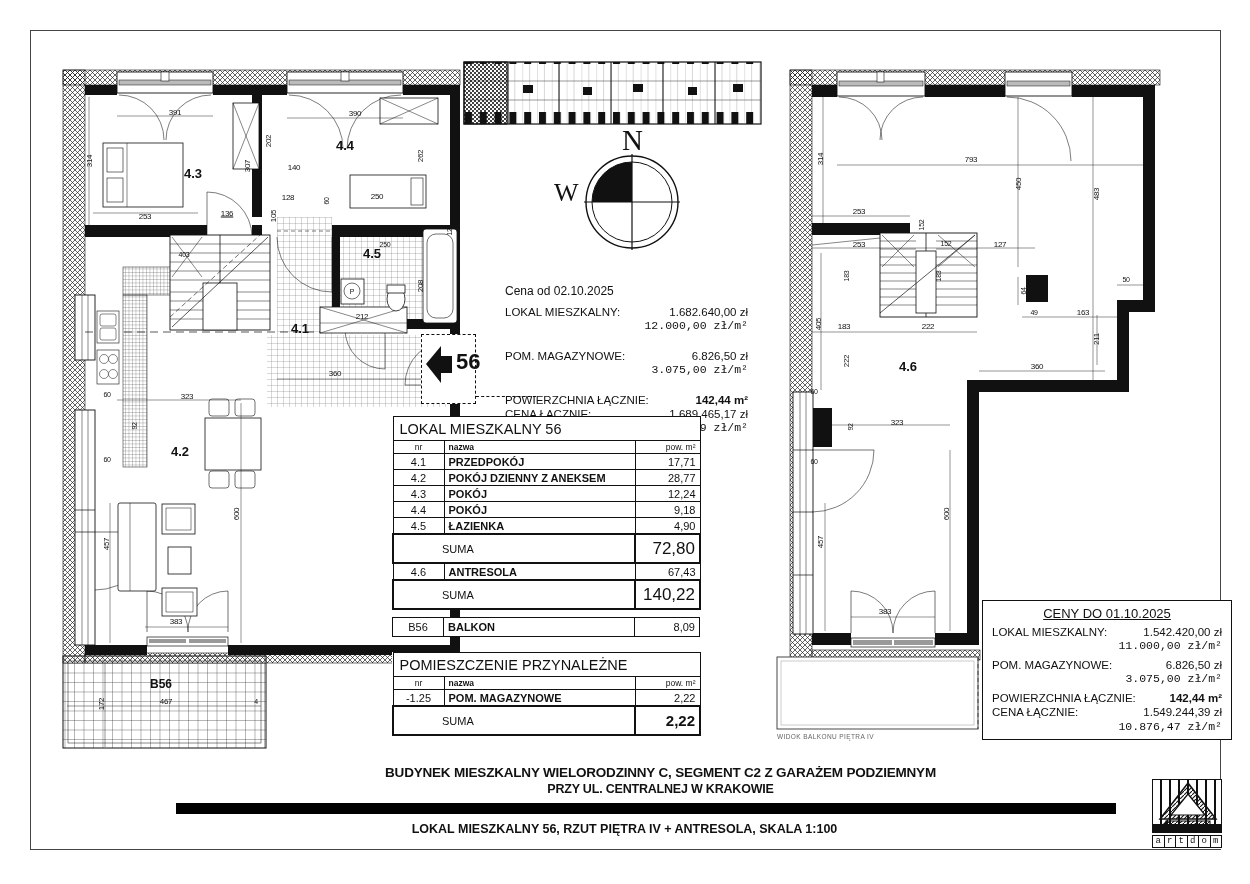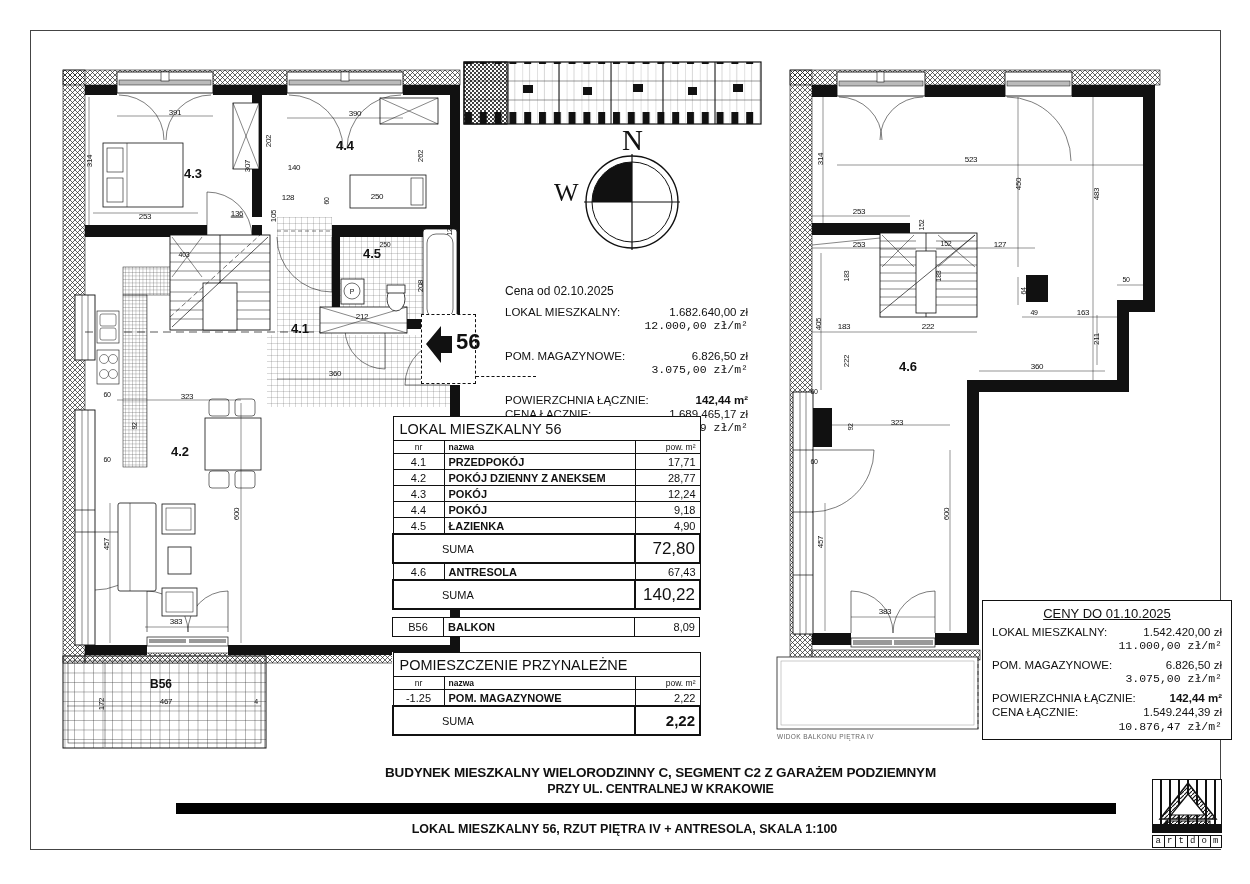--- a/index.html
+++ b/index.html
@@ -30,21 +30,21 @@
   .dtable td{border:1px solid #111;font-size:11px;padding:0 4px;height:15px;}
   td.t-title{font-size:14.5px;height:21px;padding:1px 6px;}
   td.t-head{font-size:8.5px;height:12px;}
   td.c-nr{width:42px;text-align:center;}
   td.c-name{width:182px;font-weight:bold;}
   td.c-pow{width:56px;text-align:right;}
   tr.suma td{border-width:2px;height:27px;}
   td.suma-label{padding-left:48px;font-size:11px;}
   td.suma-val{font-size:17px;text-align:right;}
   
-  .marker56{position:absolute;left:420px;top:312px;width:120px;height:76px;}
+  .marker56{position:absolute;left:420px;top:332px;width:120px;height:76px;}
   .m56-box{position:absolute;left:1px;top:2px;width:53px;height:68px;border:1.5px dashed #111;background:#fff;}
   .m56-num{position:absolute;left:36px;top:17px;font-size:22px;font-weight:bold;}
   .m56-dash{position:absolute;left:56px;top:64px;width:60px;border-top:1.5px dashed #111;}
   
   .compass{position:absolute;left:552px;top:128px;width:150px;height:140px;}
   .c-n{position:absolute;left:70px;top:-4px;font-family:"Liberation Serif",serif;font-size:29px;}
   .c-w{position:absolute;left:2px;top:50px;font-family:"Liberation Serif",serif;font-size:26px;}
   .compass svg{position:absolute;left:32px;top:26px;}
   
   .f-title{position:absolute;left:30px;top:764px;width:1189px;text-align:center;font-weight:bold;
@@ -267,21 +267,21 @@
       <span class="ann ann-bold" style="left: 106px; top: 629px; transform: translate(-50%, -50%); font-size: 12px;">B56</span>
       <span class="ann" style="left: 120px; top: 57px; transform: translate(-50%, -50%);">391</span>
       <span class="ann" style="left: 300px; top: 58px; transform: translate(-50%, -50%);">390</span>
       <span class="ann" style="left: 34px; top: 106px; transform: translate(-50%, -50%) rotate(-90deg);">314</span>
       <span class="ann" style="left: 90px; top: 161px; transform: translate(-50%, -50%);">253</span>
       <span class="ann" style="left: 192px; top: 111px; transform: translate(-50%, -50%) rotate(-90deg);">307</span>
       <span class="ann" style="left: 213px; top: 86px; transform: translate(-50%, -50%) rotate(-90deg);">202</span>
       <span class="ann" style="left: 239px; top: 112px; transform: translate(-50%, -50%);">140</span>
       <span class="ann" style="left: 233px; top: 142px; transform: translate(-50%, -50%);">128</span>
       <span class="ann" style="left: 218px; top: 161px; transform: translate(-50%, -50%) rotate(-90deg);">105</span>
-      <span class="ann" style="left: 182px; top: 158px; transform: translate(-50%, -50%); text-decoration: underline;">136</span>
+      <span class="ann" style="left: 172px; top: 158px; transform: translate(-50%, -50%); text-decoration: underline;">136</span>
       <span class="ann" style="left: 271px; top: 146px; transform: translate(-50%, -50%) rotate(-90deg); font-size: 7px;">60</span>
       <span class="ann" style="left: 322px; top: 141px; transform: translate(-50%, -50%);">250</span>
       <span class="ann" style="left: 365px; top: 101px; transform: translate(-50%, -50%) rotate(-90deg);">262</span>
       <span class="ann" style="left: 330px; top: 189px; transform: translate(-50%, -50%); font-size: 7px;">250</span>
       <span class="ann" style="left: 394px; top: 177px; transform: translate(-50%, -50%) rotate(-90deg); font-size: 7px;">12</span>
       <span class="ann" style="left: 365px; top: 231px; transform: translate(-50%, -50%) rotate(-90deg);">208</span>
       <span class="ann" style="left: 307px; top: 261px; transform: translate(-50%, -50%);">212</span>
       <span class="ann" style="left: 129px; top: 199px; transform: translate(-50%, -50%); font-size: 7px;">403</span>
       <span class="ann" style="left: 280px; top: 318px; transform: translate(-50%, -50%);">360</span>
       <span class="ann" style="left: 132px; top: 341px; transform: translate(-50%, -50%);">323</span>
@@ -404,21 +404,21 @@
         <line x1="342" y1="230" x2="368" y2="230"></line>
       <line x1="322" y1="260" x2="322" y2="310"></line>
       <line x1="175" y1="395" x2="175" y2="576"></line>
         <line x1="49" y1="370" x2="175" y2="370"></line>
       <line x1="76" y1="562" x2="160" y2="562"></line>
         <line x1="50" y1="448" x2="50" y2="576"></line>
     </g>
   </svg>
   <div class="ann-layer" style="left:775px;top:55px;width:400px;height:710px">
       <span class="ann ann-bold" style="left: 133px; top: 311px; transform: translate(-50%, -50%);">4.6</span>
-      <span class="ann" style="left: 196px; top: 104px; transform: translate(-50%, -50%);">523</span>
+      <span class="ann" style="left: 196px; top: 104px; transform: translate(-50%, -50%);">793</span>
       <span class="ann" style="left: 45px; top: 104px; transform: translate(-50%, -50%) rotate(-90deg);">314</span>
       <span class="ann" style="left: 84px; top: 156px; transform: translate(-50%, -50%);">253</span>
       <span class="ann" style="left: 84px; top: 189px; transform: translate(-50%, -50%);">253</span>
       <span class="ann" style="left: 146px; top: 170px; transform: translate(-50%, -50%) rotate(-90deg); font-size: 7px;">152</span>
       <span class="ann" style="left: 171px; top: 188px; transform: translate(-50%, -50%); font-size: 7px;">152</span>
       <span class="ann" style="left: 225px; top: 189px; transform: translate(-50%, -50%);">127</span>
       <span class="ann" style="left: 243px; top: 129px; transform: translate(-50%, -50%) rotate(-90deg);">450</span>
       <span class="ann" style="left: 321px; top: 139px; transform: translate(-50%, -50%) rotate(-90deg);">483</span>
       <span class="ann" style="left: 71px; top: 221px; transform: translate(-50%, -50%) rotate(-90deg); font-size: 7px;">183</span>
       <span class="ann" style="left: 163px; top: 221px; transform: translate(-50%, -50%) rotate(-90deg); font-size: 7px;">183</span>

